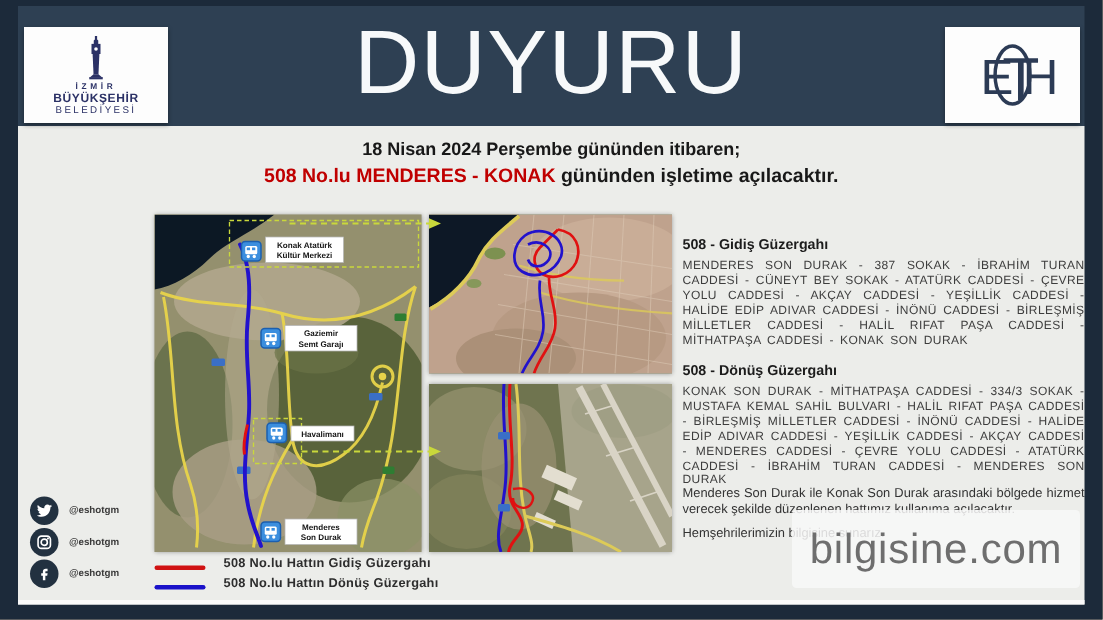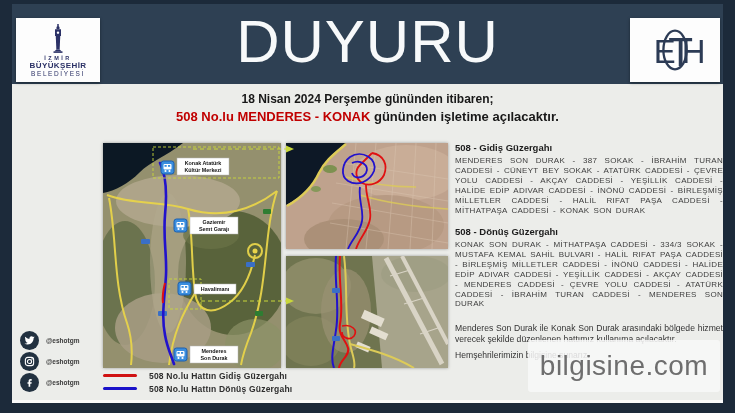--- a/index.html
+++ b/index.html
@@ -9,42 +9,42 @@
     -webkit-font-smoothing:antialiased;
   }
   .header-band{position:absolute;left:12px;top:4px;right:12px;height:80px;background:#2e4053;}
   .content-area{position:absolute;left:12px;top:84px;right:12px;bottom:10px;background:#ecedea;border-bottom:3px solid #fafafa;}
   .poster-title{
     position:absolute;left:0;right:0;top:0;height:75px;line-height:84px;
     text-align:center;font-size:60px;font-weight:400;color:#f7f9fa;letter-spacing:1px;z-index:2;
   }
   .logo-card{position:absolute;top:18px;background:#fdfdfd;box-shadow:0 1px 3px rgba(0,0,0,.4);z-index:3;
     display:flex;flex-direction:column;align-items:center;justify-content:center;}
-  .logo-card.left{left:16px;width:84px;height:64px;}
+  .logo-card.left{left:16px;width:96px;height:64px;}
   .logo-card.right{left:630px;width:90px;height:64px;}
   .izmir-line1{font-size:5.5px;letter-spacing:2.5px;color:#2b3166;font-weight:700;margin-top:1px;}
   .izmir-line2{font-size:8px;letter-spacing:.4px;color:#2b3166;font-weight:700;}
   .izmir-line3{font-size:6.5px;letter-spacing:1.6px;color:#2b3166;font-weight:400;}
   .announcement{position:absolute;left:12px;right:12px;top:92px;text-align:center;z-index:2;}
   .ann-line1{font-size:12px;font-weight:700;color:#181818;}
   .ann-line2{font-size:13px;font-weight:700;color:#181818;margin-top:3px;}
   .ann-red{color:#c00000;}
   .map{position:absolute;box-shadow:0 0 3px rgba(0,0,0,.35);overflow:hidden;background:#94906e;}
   .map svg{display:block;}
   .map-left{left:103px;top:143px;width:178px;height:225px;}
   .map-tr{left:286px;top:143px;width:162px;height:106px;}
   .map-br{left:286px;top:256px;width:162px;height:112px;}
   .map-overlay{position:absolute;left:103px;top:143px;width:347px;height:225px;z-index:6;pointer-events:none;}
   svg text{font-family:"Liberation Sans",sans-serif;}
   .routes-col{position:absolute;left:455px;width:268px;z-index:1;}
-  .route-heading{font-size:9.5px;font-weight:700;color:#1c1c1c;margin:0 0 3px 0;}
+  .route-heading{font-size:9.5px;font-weight:700;color:#1c1c1c;margin:16px 0 3px 0;}
   .route-body{font-size:8px;line-height:9.9px;color:#3d3d3d;text-align:justify;letter-spacing:.28px;word-spacing:1.6px;margin:0;}
   .footer-para{position:absolute;left:455px;width:268px;font-size:8.6px;line-height:11px;color:#333;text-align:justify;z-index:1;}
   .legend{position:absolute;left:103px;top:371px;z-index:2;}
-  .legend-row{display:flex;align-items:center;gap:12px;height:9px;margin-bottom:4px;}
+  .legend-row{display:flex;align-items:flex-end;gap:12px;height:9px;margin-bottom:4px;}
   .legend-swatch{width:34px;height:3.5px;border-radius:2px;}
   .legend-label{font-size:8.5px;font-weight:600;color:#2d2d2d;letter-spacing:.2px;}
   .social{position:absolute;left:20px;top:331px;z-index:2;}
   .social-row{display:flex;align-items:center;gap:7px;margin-bottom:2px;}
   .social-circle{width:19px;height:19px;border-radius:50%;background:#223140;display:flex;align-items:center;justify-content:center;}
   .social-handle{font-size:6.5px;font-weight:700;color:#3a3a3a;}
   .watermark{
     position:absolute;left:528px;top:340px;width:192px;height:52px;z-index:9;
     background:rgba(248,248,248,.85);border-radius:3px;
     display:flex;align-items:center;justify-content:center;

